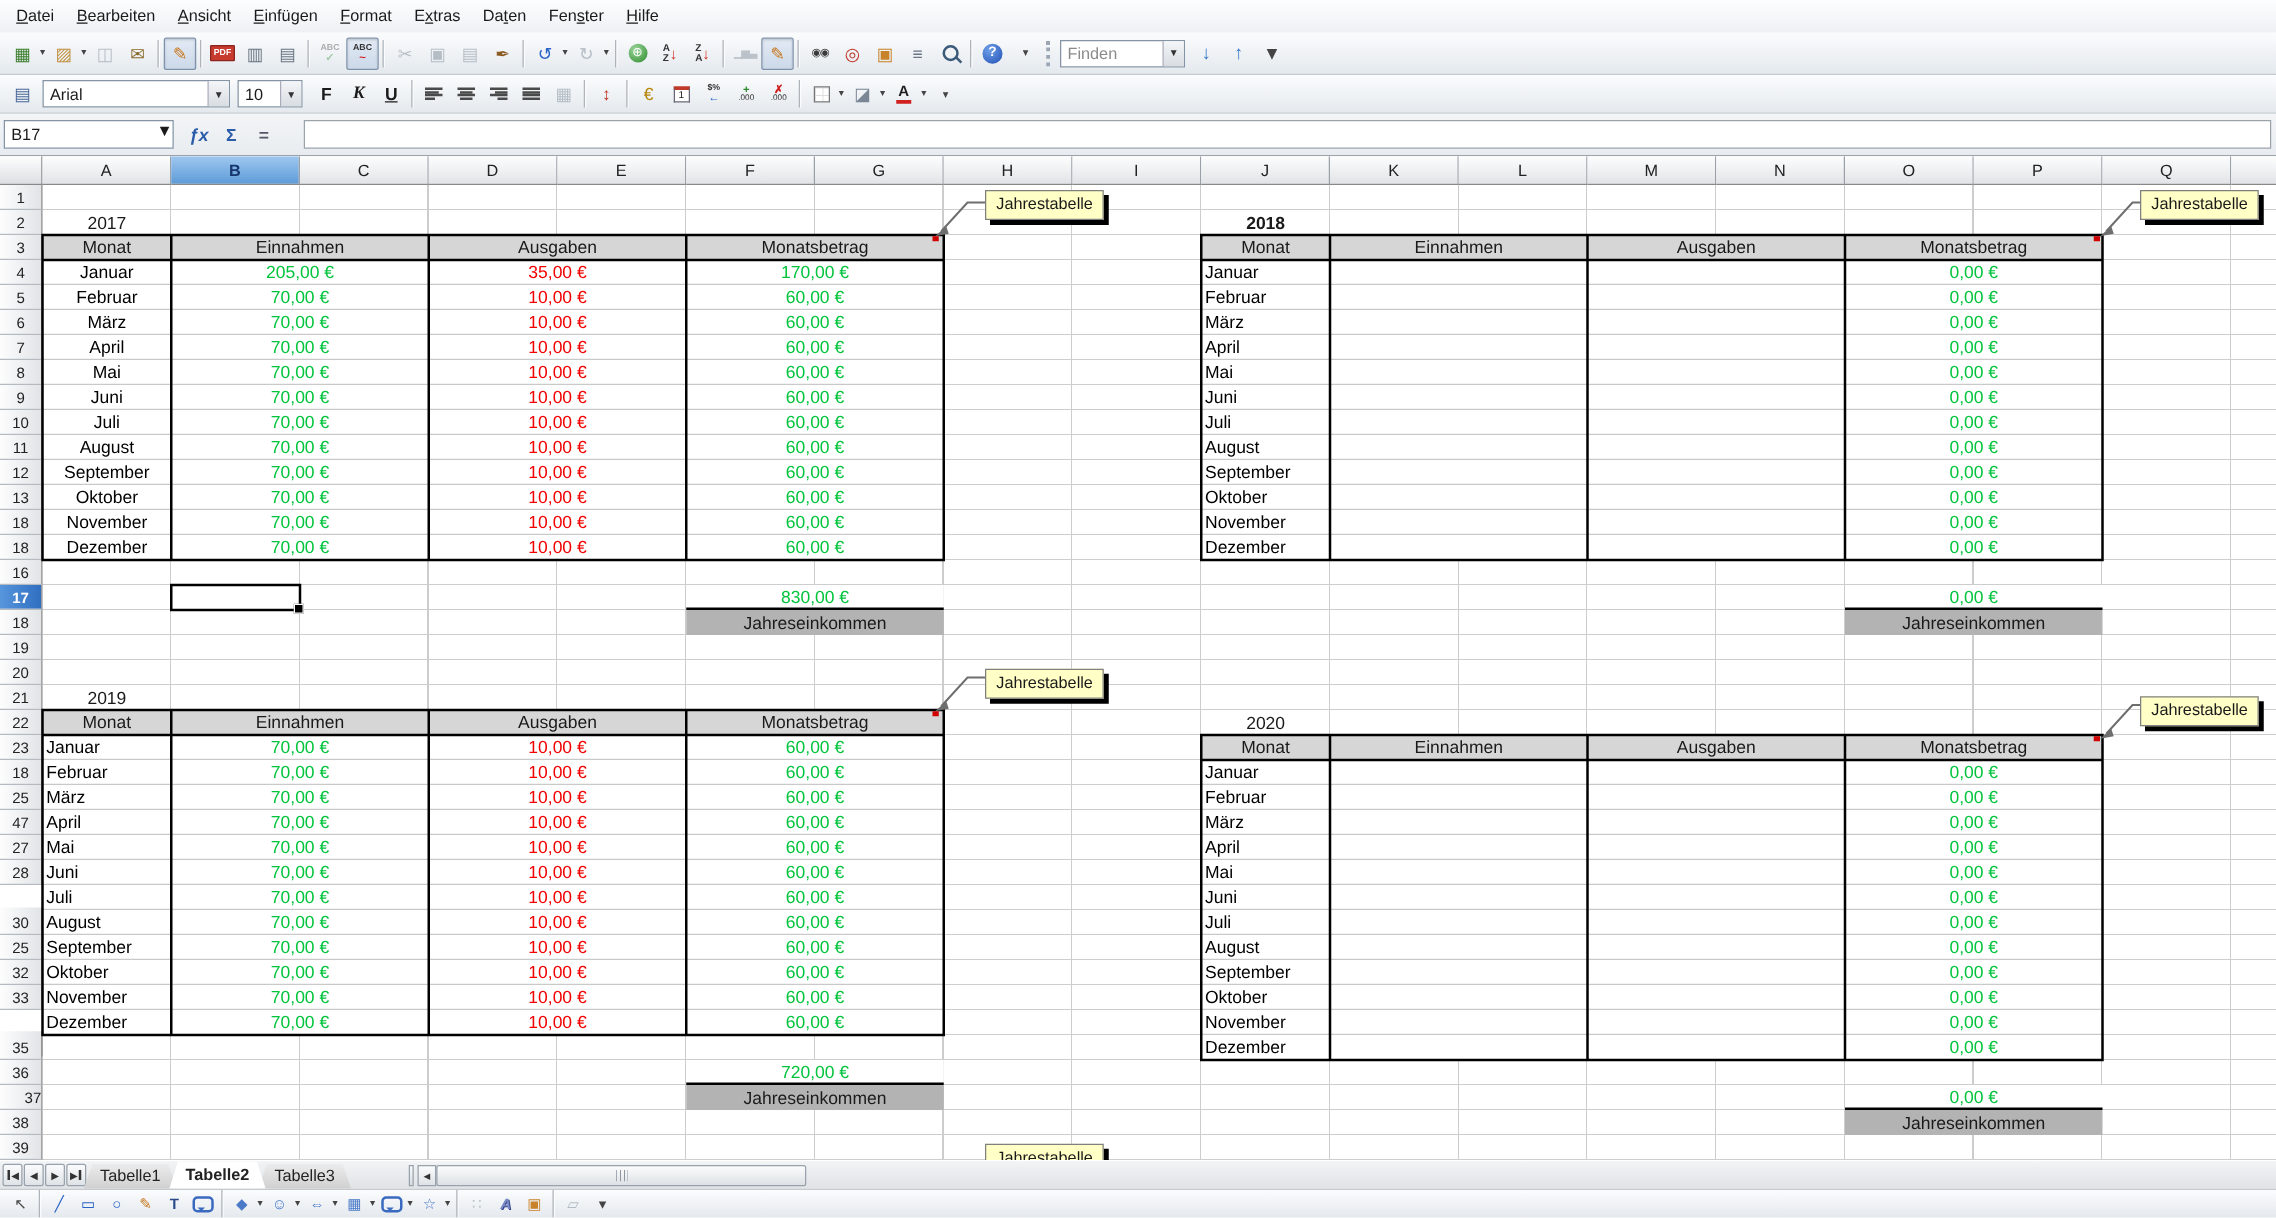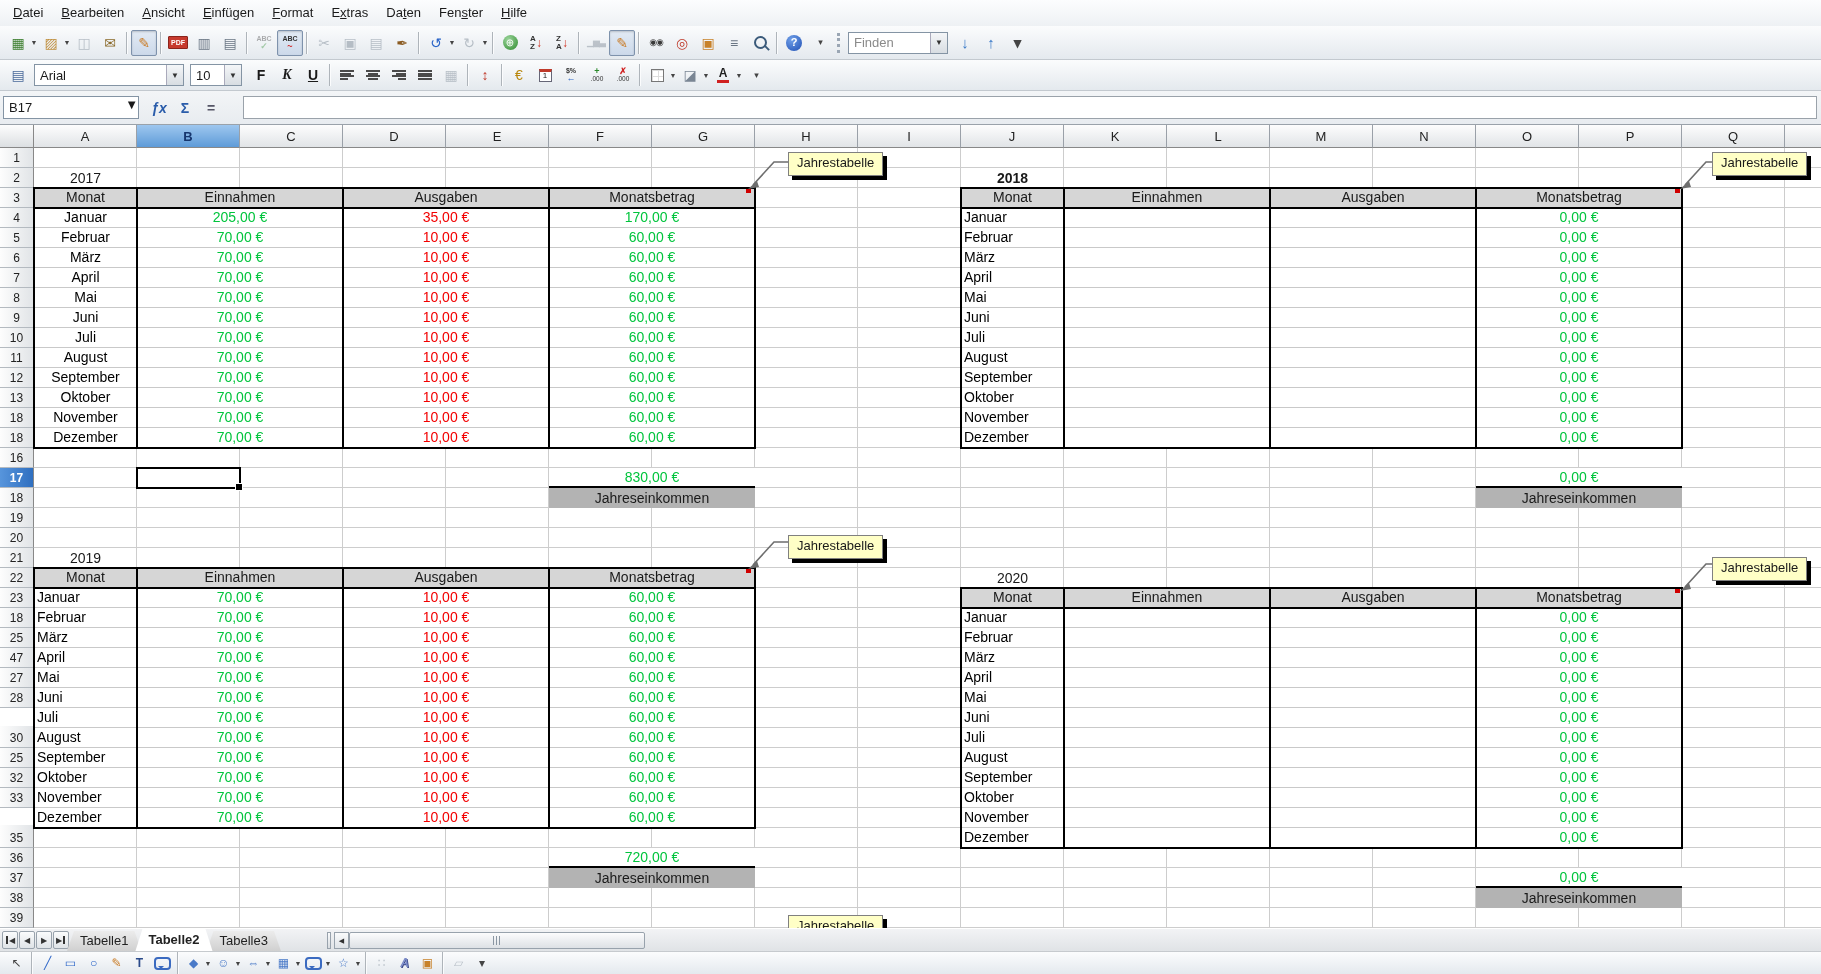--- a/index.html
+++ b/index.html
@@ -539,21 +539,21 @@
       <div class="rh" style="top: 543px;">27</div>
       <div class="rh" style="top: 563px;">28</div>
       <div class="rh" style="top: 601px;">29</div>
       <div class="rh" style="top: 603px;">30</div>
       <div class="rh" style="top: 623px;">25</div>
       <div class="rh" style="top: 643px;">32</div>
       <div class="rh" style="top: 663px;">33</div>
       <div class="rh" style="top: 700px;">34</div>
       <div class="rh" style="top: 703px;">35</div>
       <div class="rh" style="top: 723px;">36</div>
-      <div class="rh" style="top: 743px;">37</div>
+      <div class="rh" style="top: 743px; text-align: right;">37</div>
       <div class="rh" style="top: 763px;">38</div>
       <div class="rh" style="top: 783px;">39</div>
     </div>
   <div id="tables">
       <div class="ytitle" style="left: 34px; top: 43px;">2017</div>
       <div class="ytable" style="left: 34px; top: 63px; width: 721px; height: 260px;">
         <div class="yth" style="left: 0px; width: 103px; top: 0px;">Monat</div>
         <div class="yth" style="left: 103px; width: 206px; top: 0px;">Einnahmen</div>
         <div class="yth" style="left: 309px; width: 206px; top: 0px;">Ausgaben</div>
         <div class="yth" style="left: 515px; width: 206px; top: 0px;">Monatsbetrag</div>

